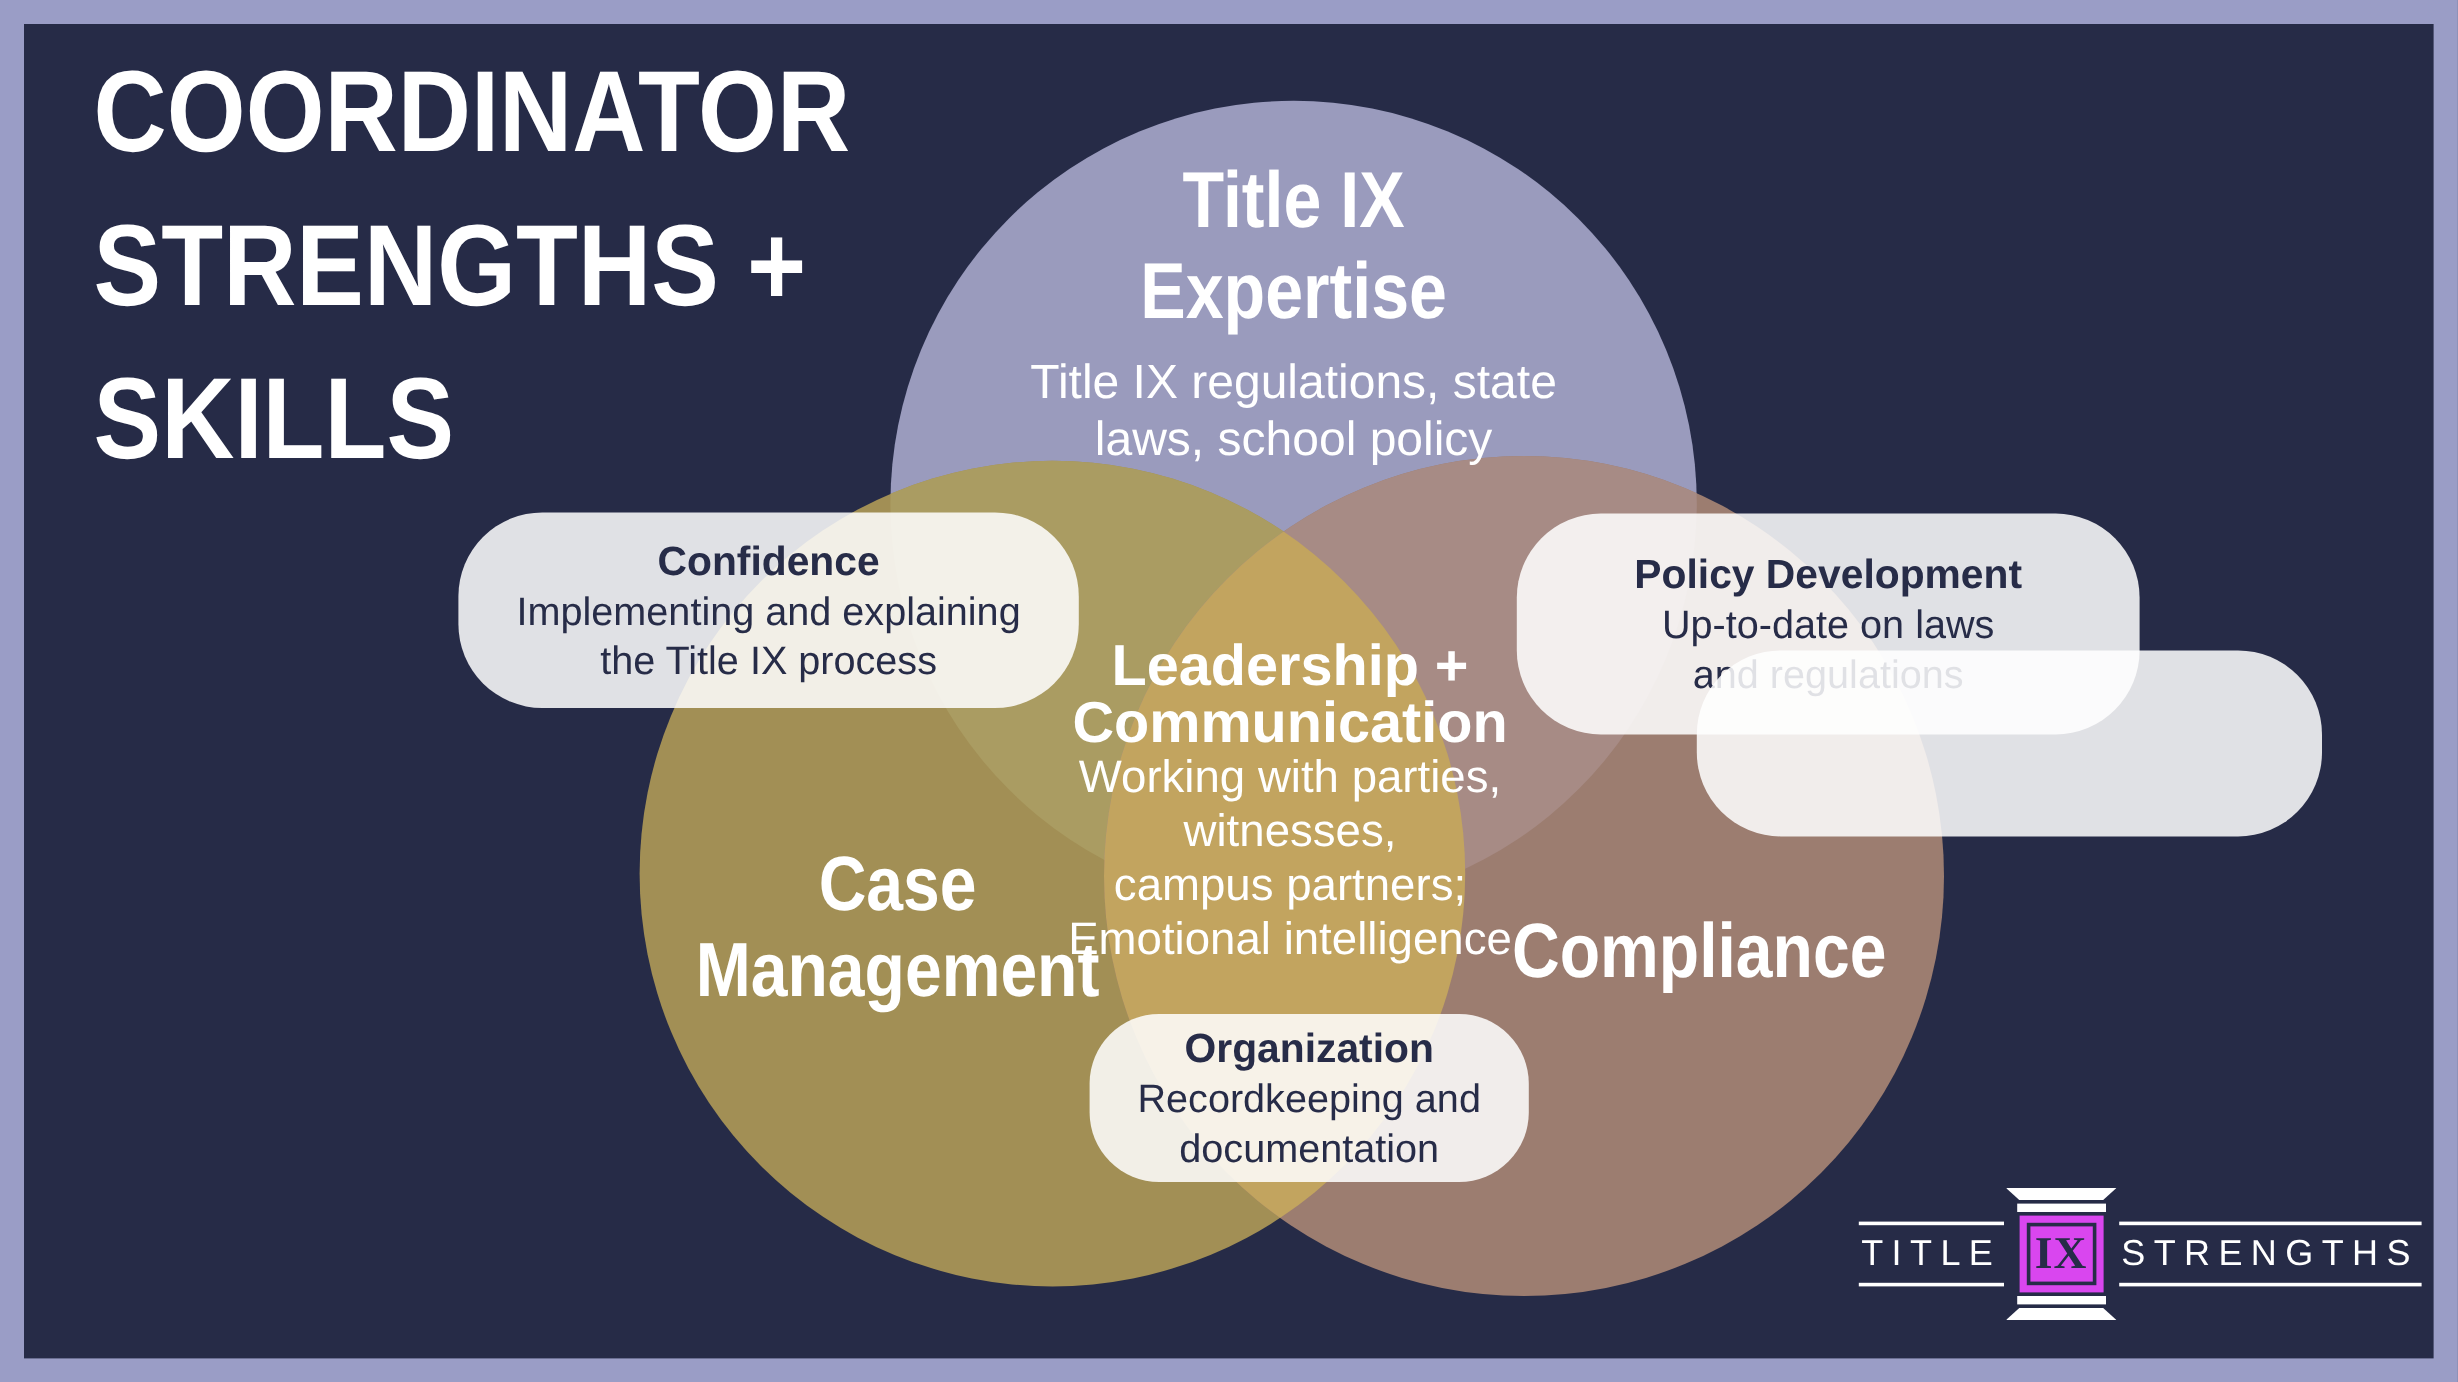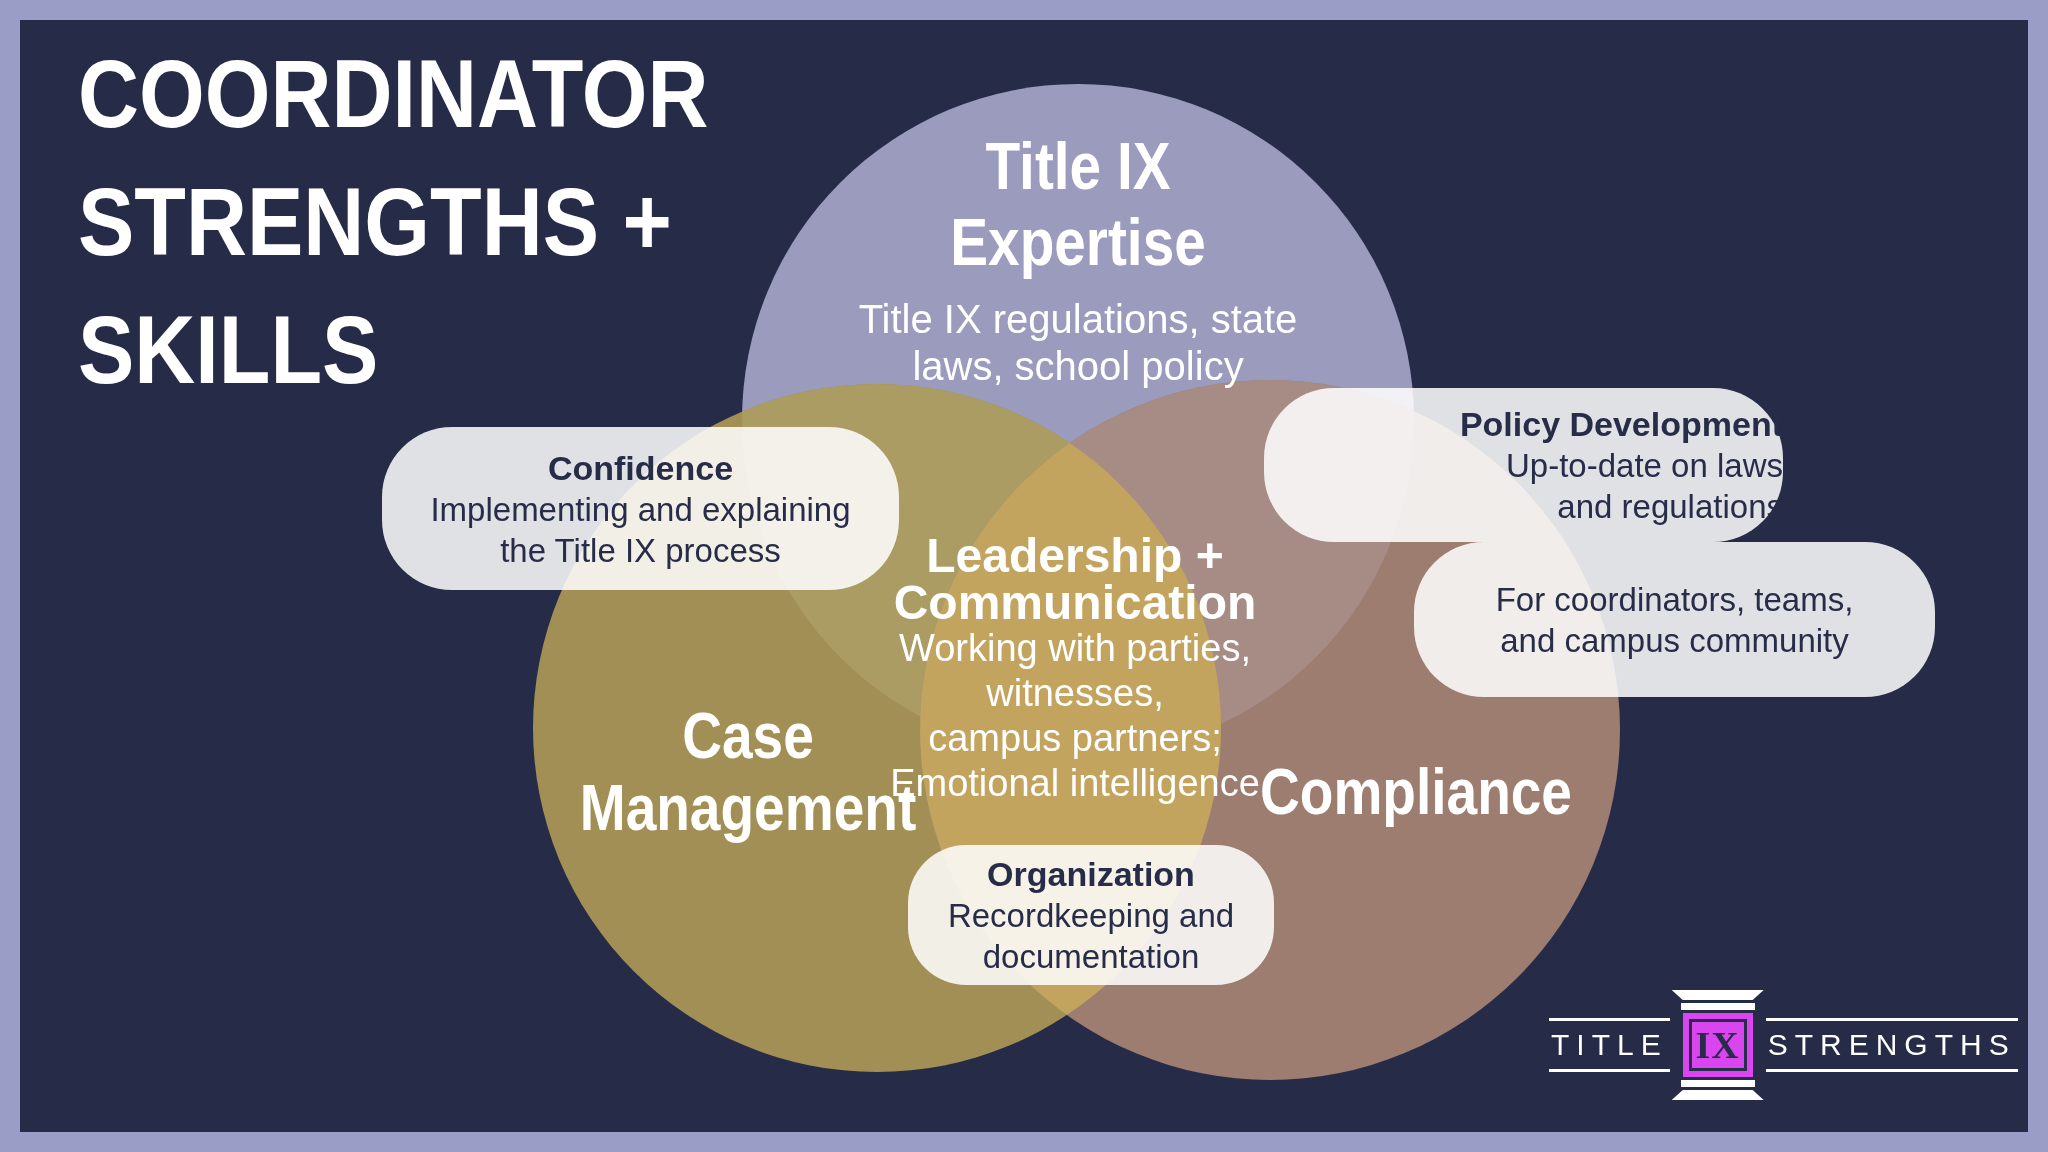--- a/index.html
+++ b/index.html
@@ -37,21 +37,21 @@
 
   .callout{
     position:absolute;background:rgba(255,255,255,0.86);border-radius:70px;
     color:#272c48;display:flex;flex-direction:column;justify-content:center;
     text-align:center;
   }
   .co-title{font-weight:700;font-size:34px;line-height:42px;}
   .co-desc{font-size:33px;line-height:41px;white-space:pre-line;}
 
   .co-confidence{left:382px;top:427px;width:517px;height:163px;}
-  .co-policy{left:1264px;top:388px;width:519px;height:154px;text-align:right;}
+  .co-policy{left:1264px;top:428px;width:519px;height:184px;}
   .co-training{left:1414px;top:542px;width:521px;height:155px;}
   .co-organization{left:908px;top:845px;width:366px;height:140px;border-radius:58px;}
 
   
   .logo{position:absolute;left:1549px;top:990px;display:flex;align-items:center;gap:2px;color:#ffffff;}
   .logo-word{
     font-size:30px;letter-spacing:7px;line-height:30px;font-weight:400;
     padding:9px 2px;border-top:3px solid #ffffff;border-bottom:3px solid #ffffff;
     white-space:nowrap;
   }
@@ -124,22 +124,20 @@
 the Title IX process</div>
   </div>
 
   <div class="callout co-policy">
     <div class="co-title">Policy Development</div>
     <div class="co-desc">Up-to-date on laws
 and regulations</div>
   </div>
 
   <div class="callout co-training">
-    <div class="co-desc">For coordinators, teams,
-and campus community</div>
   </div>
 
   <div class="callout co-organization">
     <div class="co-title">Organization</div>
     <div class="co-desc">Recordkeeping and
 documentation</div>
   </div>
 
   <div class="logo">
     <span class="logo-word">TITLE</span>

